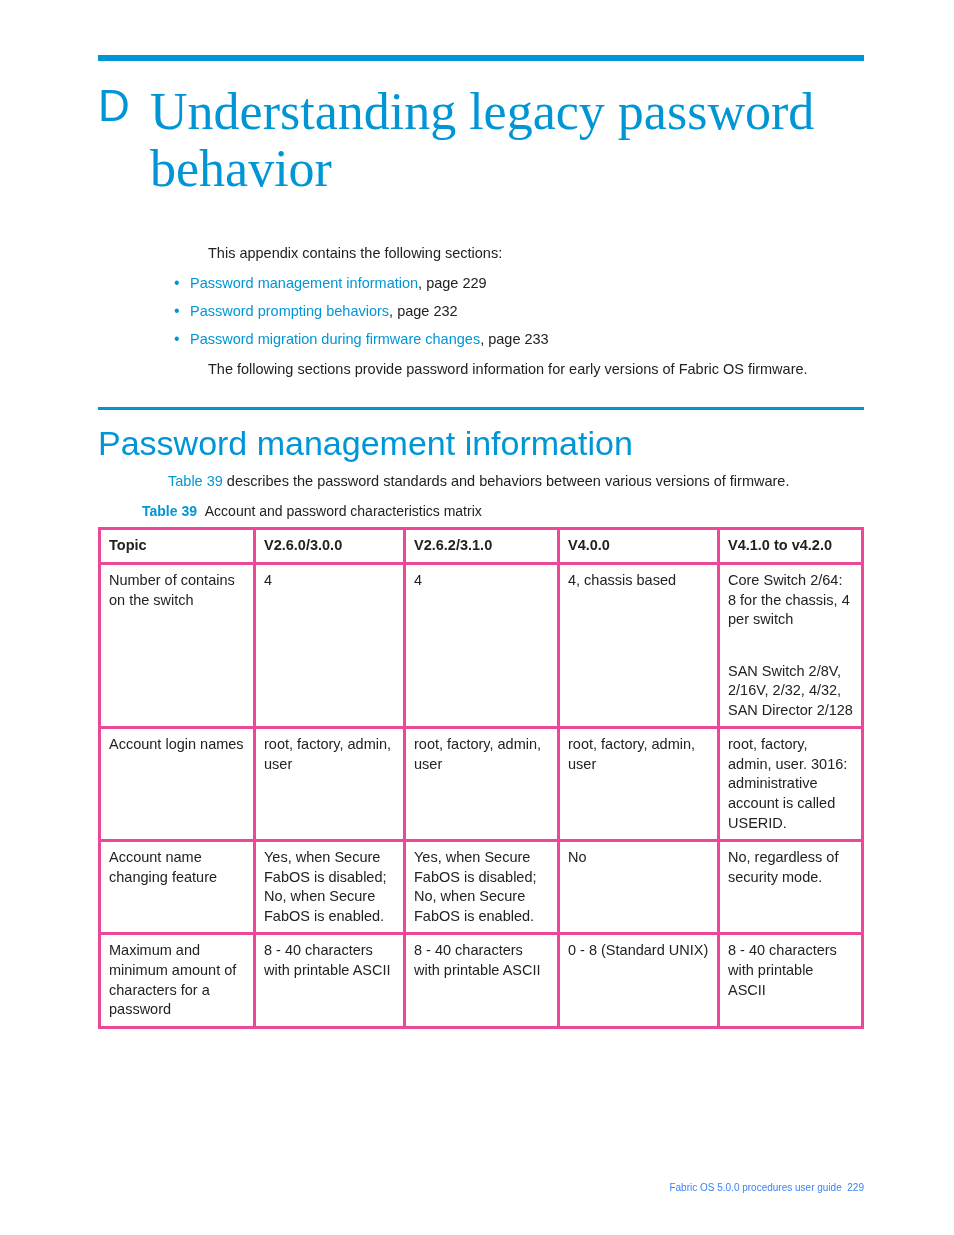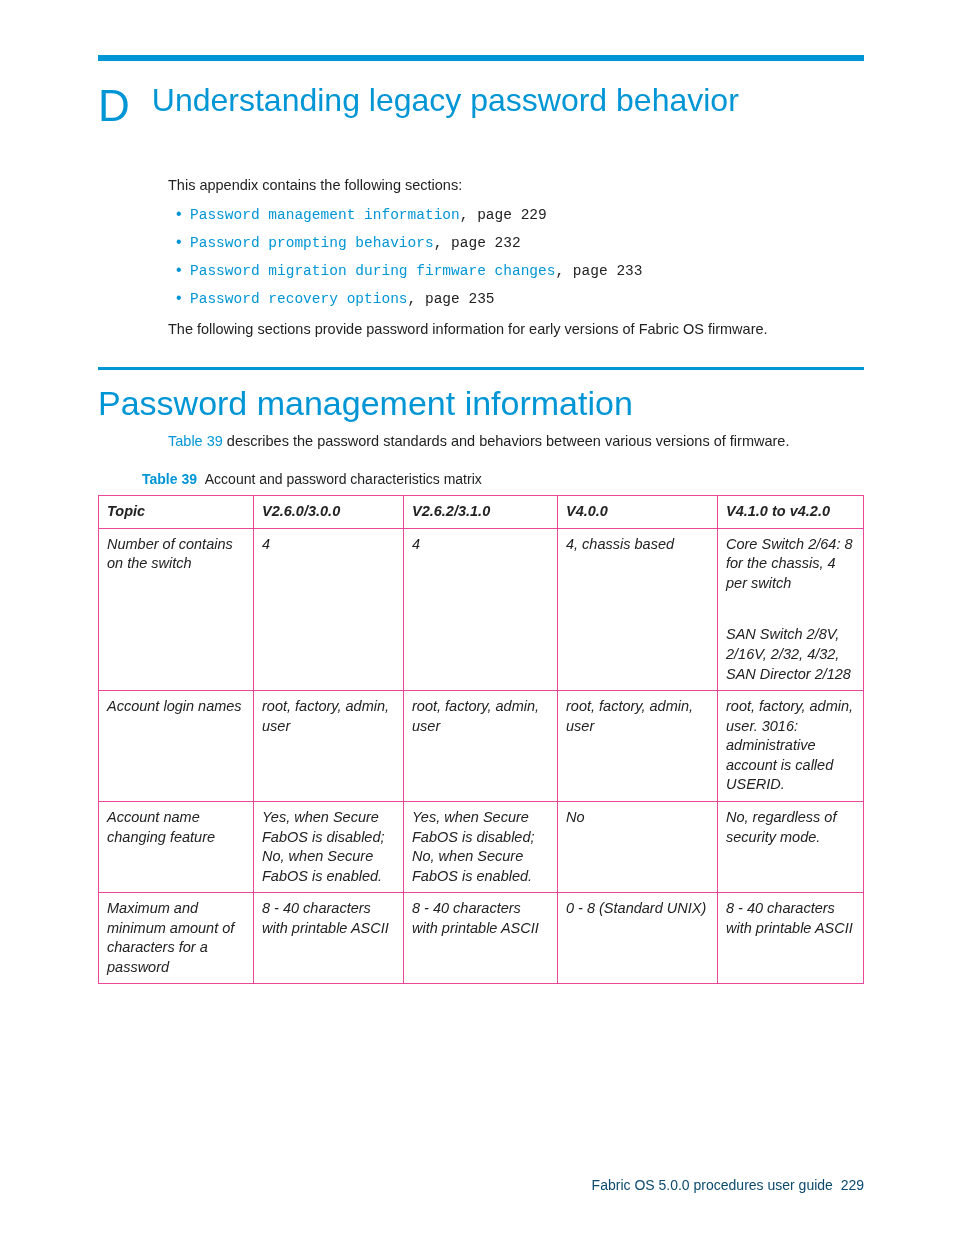--- a/index.html
+++ b/index.html
@@ -25,34 +25,35 @@
     color: #0096d6;
     font-weight: 300;
     margin-bottom: 48px;
   }
   .chapter-letter {
     font-size: 44px;
     line-height: 1.05;
     min-width: 30px;
   }
   .chapter-title {
-    font-size: 32px;
+    font-size: 52px;
     line-height: 1.1;
+    font-family: Liberation Serif, serif;
   }
   .intro-block {
     margin-left: 70px;
     margin-bottom: 30px;
   }
   .intro-block p {
     margin-bottom: 14px;
+    margin-left: 40px;
   }
   ul.links {
     list-style: none;
     margin: 0 0 14px 0;
-    font-family: Liberation Mono, monospace;
   }
   ul.links li {
     margin-bottom: 12px;
     position: relative;
     padding-left: 22px;
   }
   ul.links li::before {
     content: "•";
     position: absolute;
     left: 6px;
@@ -67,58 +68,57 @@
     margin: 10px 0 14px 0;
   }
   .section-heading {
     color: #0096d6;
     font-size: 34px;
     font-weight: 300;
     margin-bottom: 10px;
   }
   .section-intro {
     margin-left: 70px;
-    margin-bottom: 22px;
+    margin-bottom: 14px;
   }
   .table-caption {
     margin-bottom: 8px;
     font-size: 14px;
     margin-left: 44px;
   }
   .table-caption .tlabel { color: #0096d6; font-weight: 600; }
   table {
     border-collapse: collapse;
     width: 100%;
     table-layout: fixed;
     font-size: 14.5px;
   }
   col.c0 { width: 155px; }
   col.c1 { width: 150px; }
   col.c2 { width: 154px; }
   col.c3 { width: 160px; }
   col.c4 { width: auto; }
   th, td {
-    border: 1px solid #ec4899;
+    border: 3px solid #ec4899;
     text-align: left;
     vertical-align: top;
     padding: 6px 8px;
     line-height: 1.35;
-    font-style: italic;
   }
   th {
     font-weight: 700;
     background: #fff;
   }
   td .para2 { margin-top: 32px; display: block; }
   .footer {
     position: absolute;
     bottom: 42px;
     right: 90px;
-    font-size: 14px;
-    color: #0c4a6e;
+    font-size: 10px;
+    color: #3b82f6;
   }
 </style>
 </head>
 <body>
 
 <div class="topbar"></div>
 
 <div class="chapter-heading">
   <div class="chapter-letter">D</div>
   <div class="chapter-title">Understanding legacy password behavior</div>
@@ -129,23 +129,20 @@
   <ul class="links">
     <li>
       <span class="link-text">Password management information</span><span>, page 229</span>
     </li>
     <li>
       <span class="link-text">Password prompting behaviors</span><span>, page 232</span>
     </li>
     <li>
       <span class="link-text">Password migration during firmware changes</span><span>, page 233</span>
     </li>
-    <li>
-      <span class="link-text">Password recovery options</span><span>, page 235</span>
-    </li>
   </ul>
   <p>The following sections provide password information for early versions of Fabric OS firmware.</p>
 </div>
 
 <div class="section-rule"></div>
 <h2 class="section-heading">Password management information</h2>
 <p class="section-intro">
   <span class="link-text">Table 39</span><span> describes the password standards and behaviors between various versions of firmware.</span>
 </p>
 

